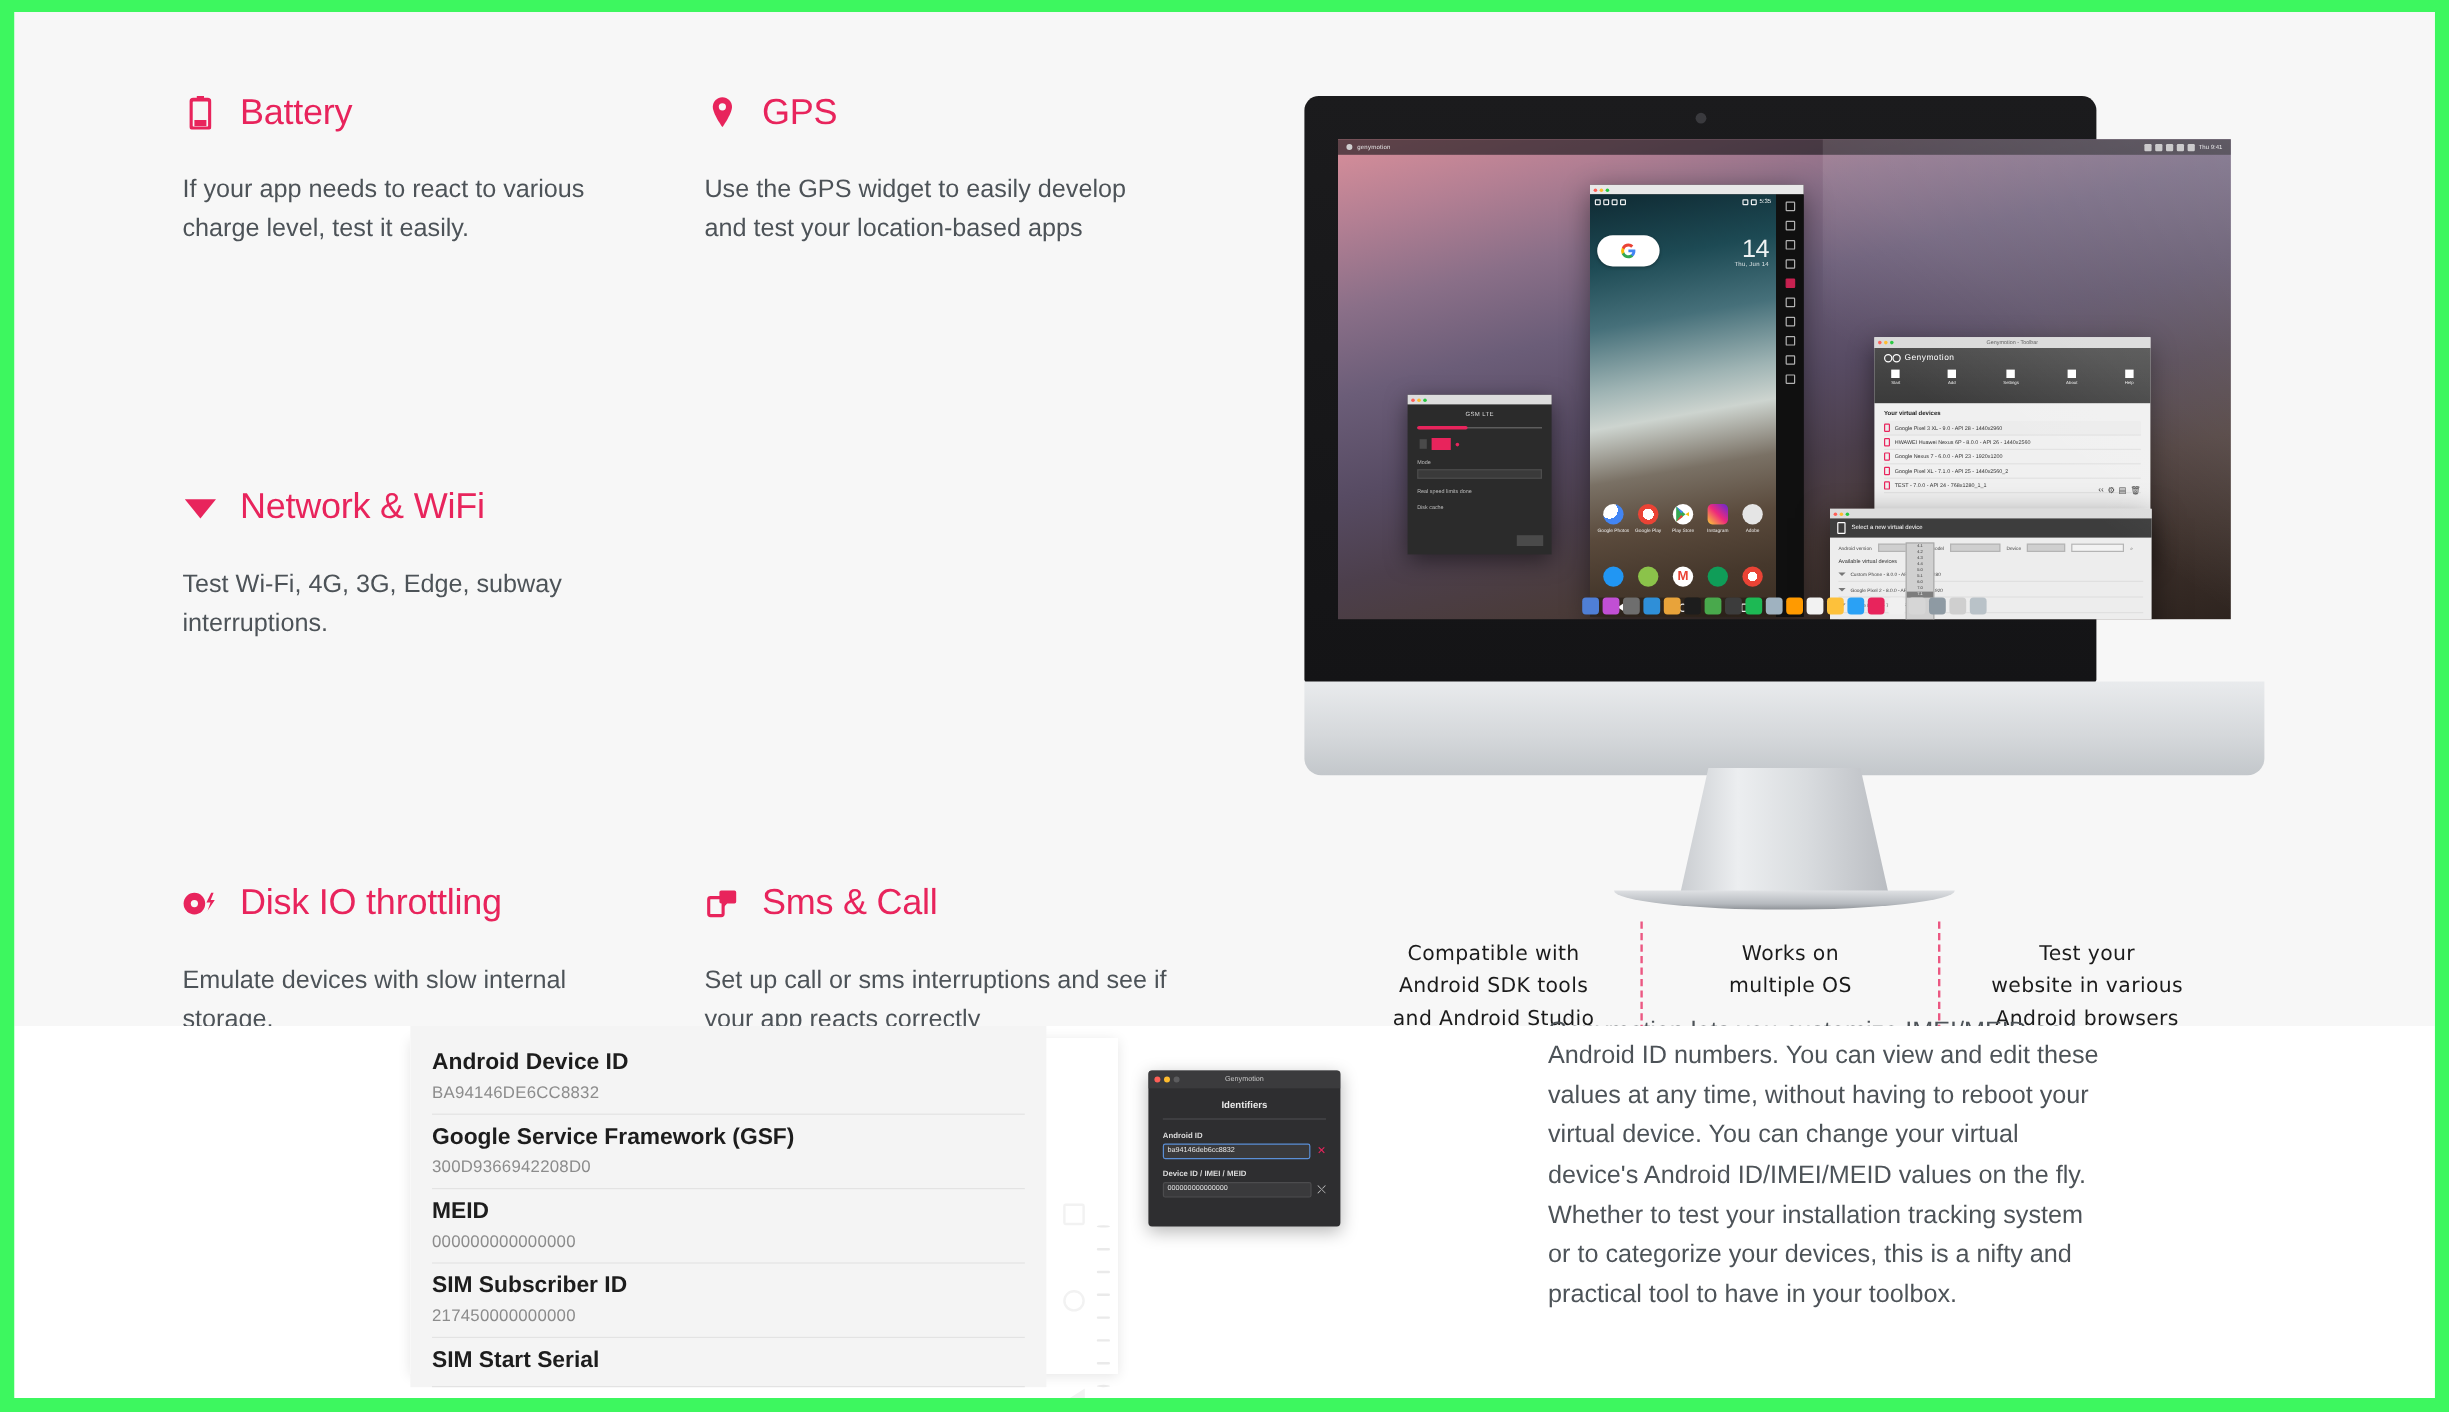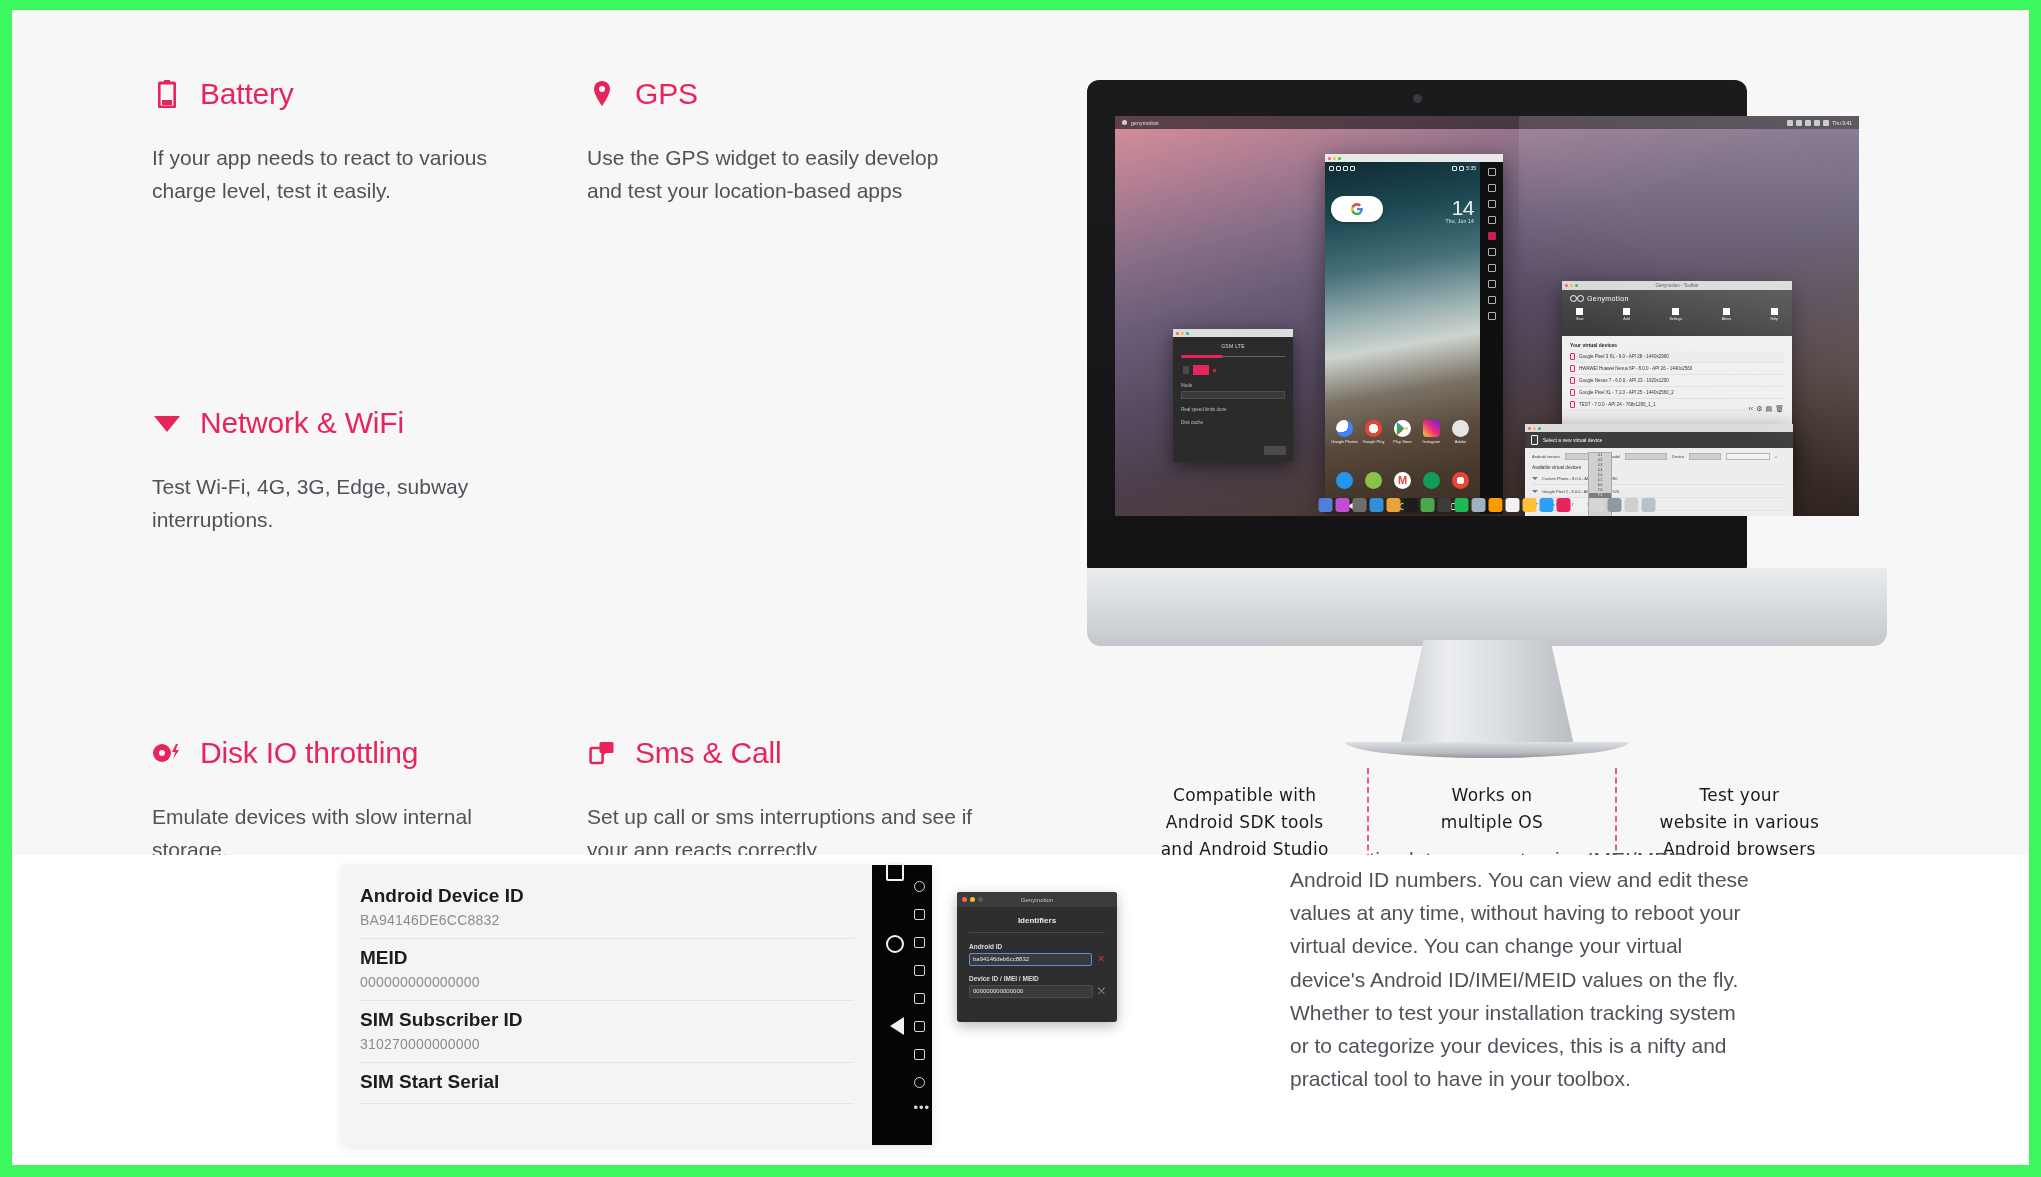--- a/index.html
+++ b/index.html
@@ -317,20 +317,21 @@
     overflow: hidden;
   }
 
   
   .id-mock {
     position: absolute;
     left: 330px; top: 10px;
     width: 590px; height: 280px;
     display: flex;
     box-shadow: 0 2px 10px rgba(0,0,0,.10);
+    align-items: center;
   }
   .id-list {
     width: 530px;
     background: #f4f4f4;
     padding: 12px 18px 0 18px;
   }
   .id-item { padding: 8px 0 10px 0; border-bottom: 1.5px solid #e3e3e3; }
   .id-item .k { font-size: 19px; font-weight: 700; color: #1d1d1d; }
   .id-item .v { font-size: 14px; color: #8c8c8c; margin-top: 5px; letter-spacing: .2px; }
   .id-navbar {
@@ -790,26 +791,30 @@
 
   <section class="bottom-section">
 
     <div class="id-mock">
       <div class="id-list">
         <div class="id-item">
           <div class="k">Android Device ID</div>
           <div class="v">BA94146DE6CC8832</div>
         </div>
         <div class="id-item">
+          <div class="k">Google Service Framework (GSF)</div>
+          <div class="v">300D9366942208D0</div>
+        </div>
+        <div class="id-item">
           <div class="k">MEID</div>
           <div class="v">000000000000000</div>
         </div>
         <div class="id-item">
           <div class="k">SIM Subscriber ID</div>
-          <div class="v">310270000000000</div>
+          <div class="v">217450000000000</div>
         </div>
         <div class="id-item">
           <div class="k">SIM Start Serial</div>
         </div>
       </div>
       <div class="id-navbar">
         <span class="nbig idn-rec"></span>
         <span class="nbig idn-home"></span>
         <span class="nbig idn-back"></span>
         <span class="id-side">

